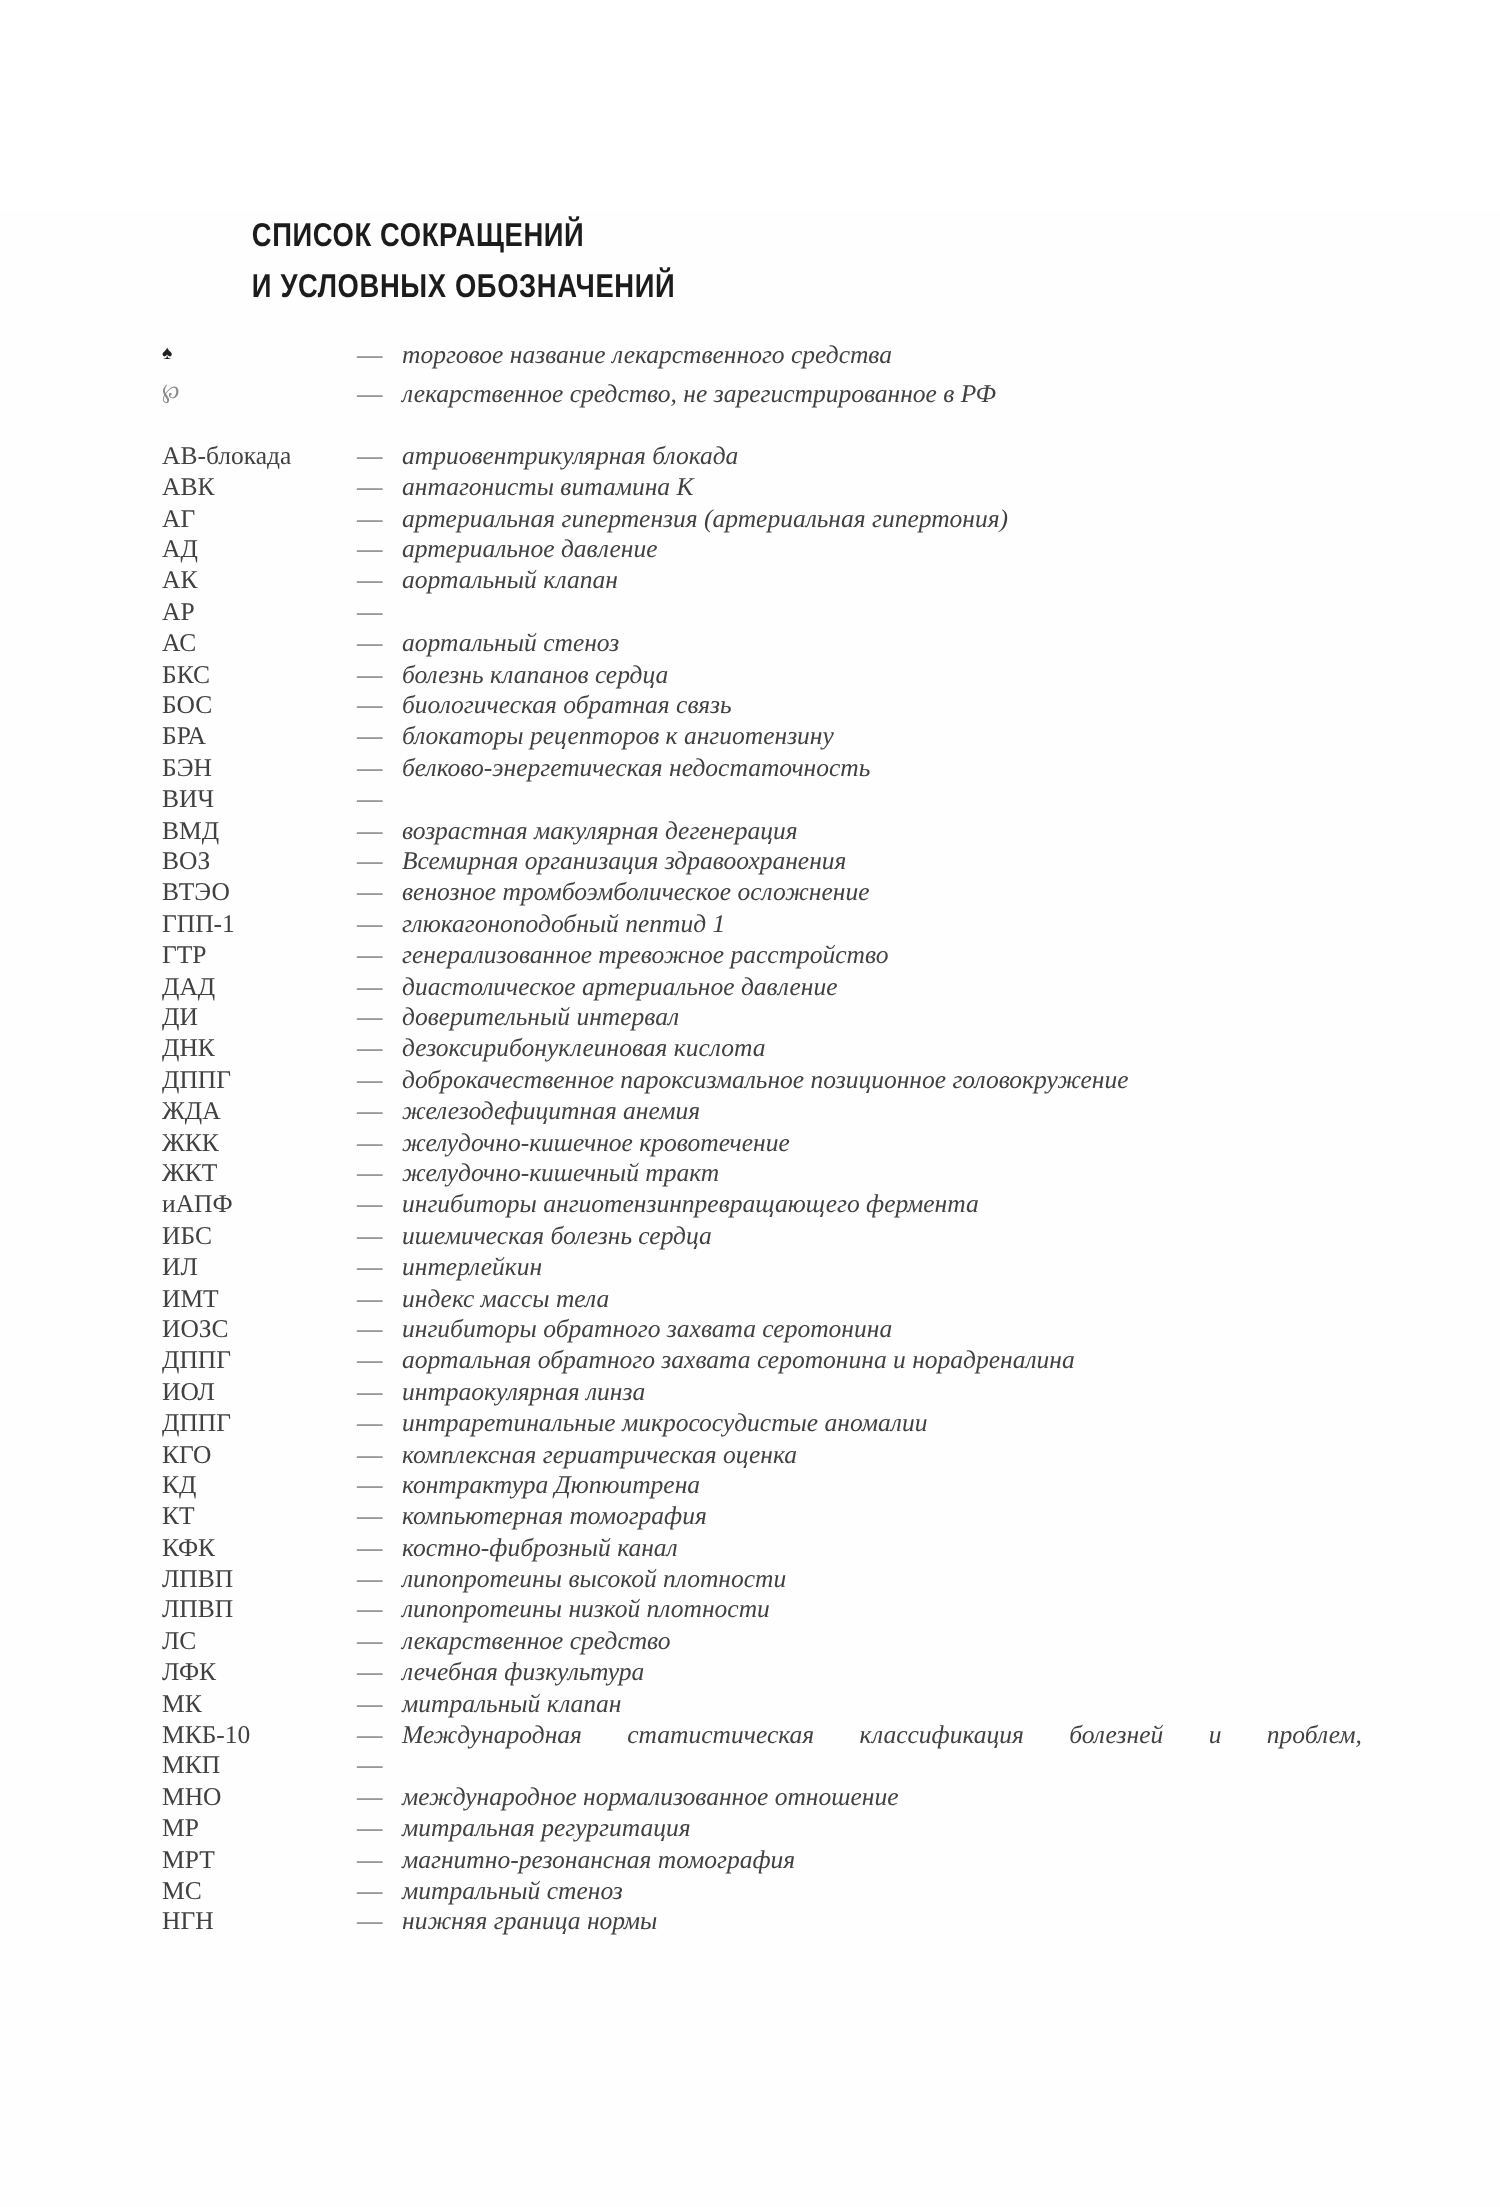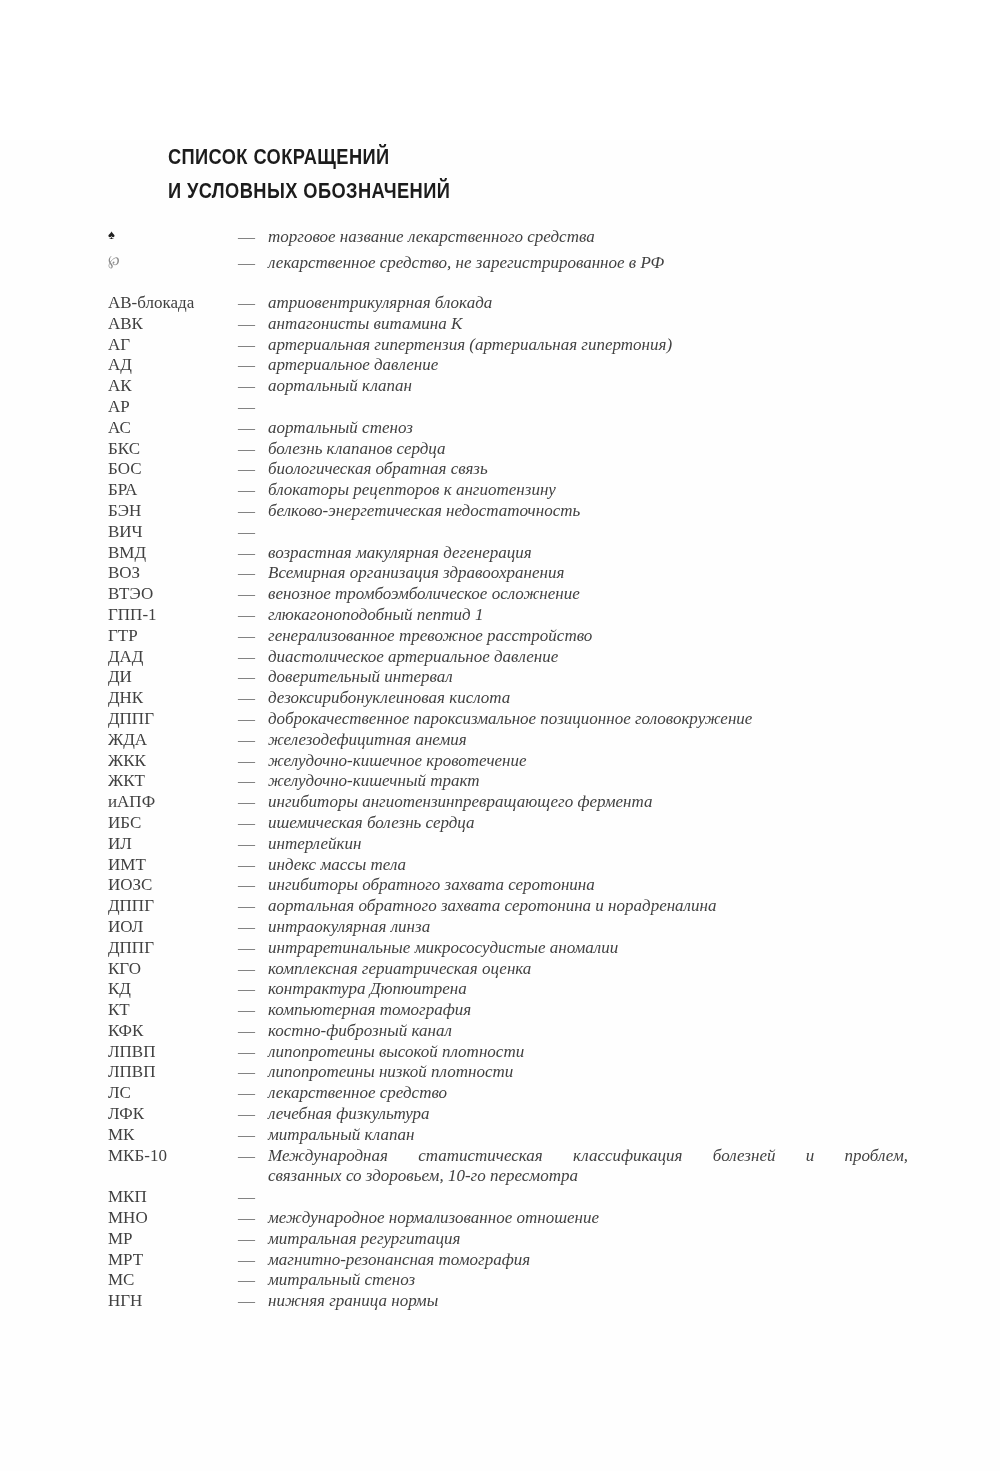--- a/index.html
+++ b/index.html
@@ -299,21 +299,20 @@
         <div class="row">
           <span class="abbr">МК</span>
           <span class="dash">—</span>
           <span class="def">митральный клапан</span>
         </div>
         <div class="row">
           <span class="abbr">МКБ-10</span>
           <span class="dash">—</span>
           <span class="def">
             <div class="jline">Международная статистическая классификация болезней и проблем,</div>
-            <div>связанных со здоровьем, 10-го пересмотра</div>
           </span>
         </div>
         <div class="row">
           <span class="abbr">МКП</span>
           <span class="dash">—</span>
         </div>
         <div class="row">
           <span class="abbr">МНО</span>
           <span class="dash">—</span>
           <span class="def">международное нормализованное отношение</span>

